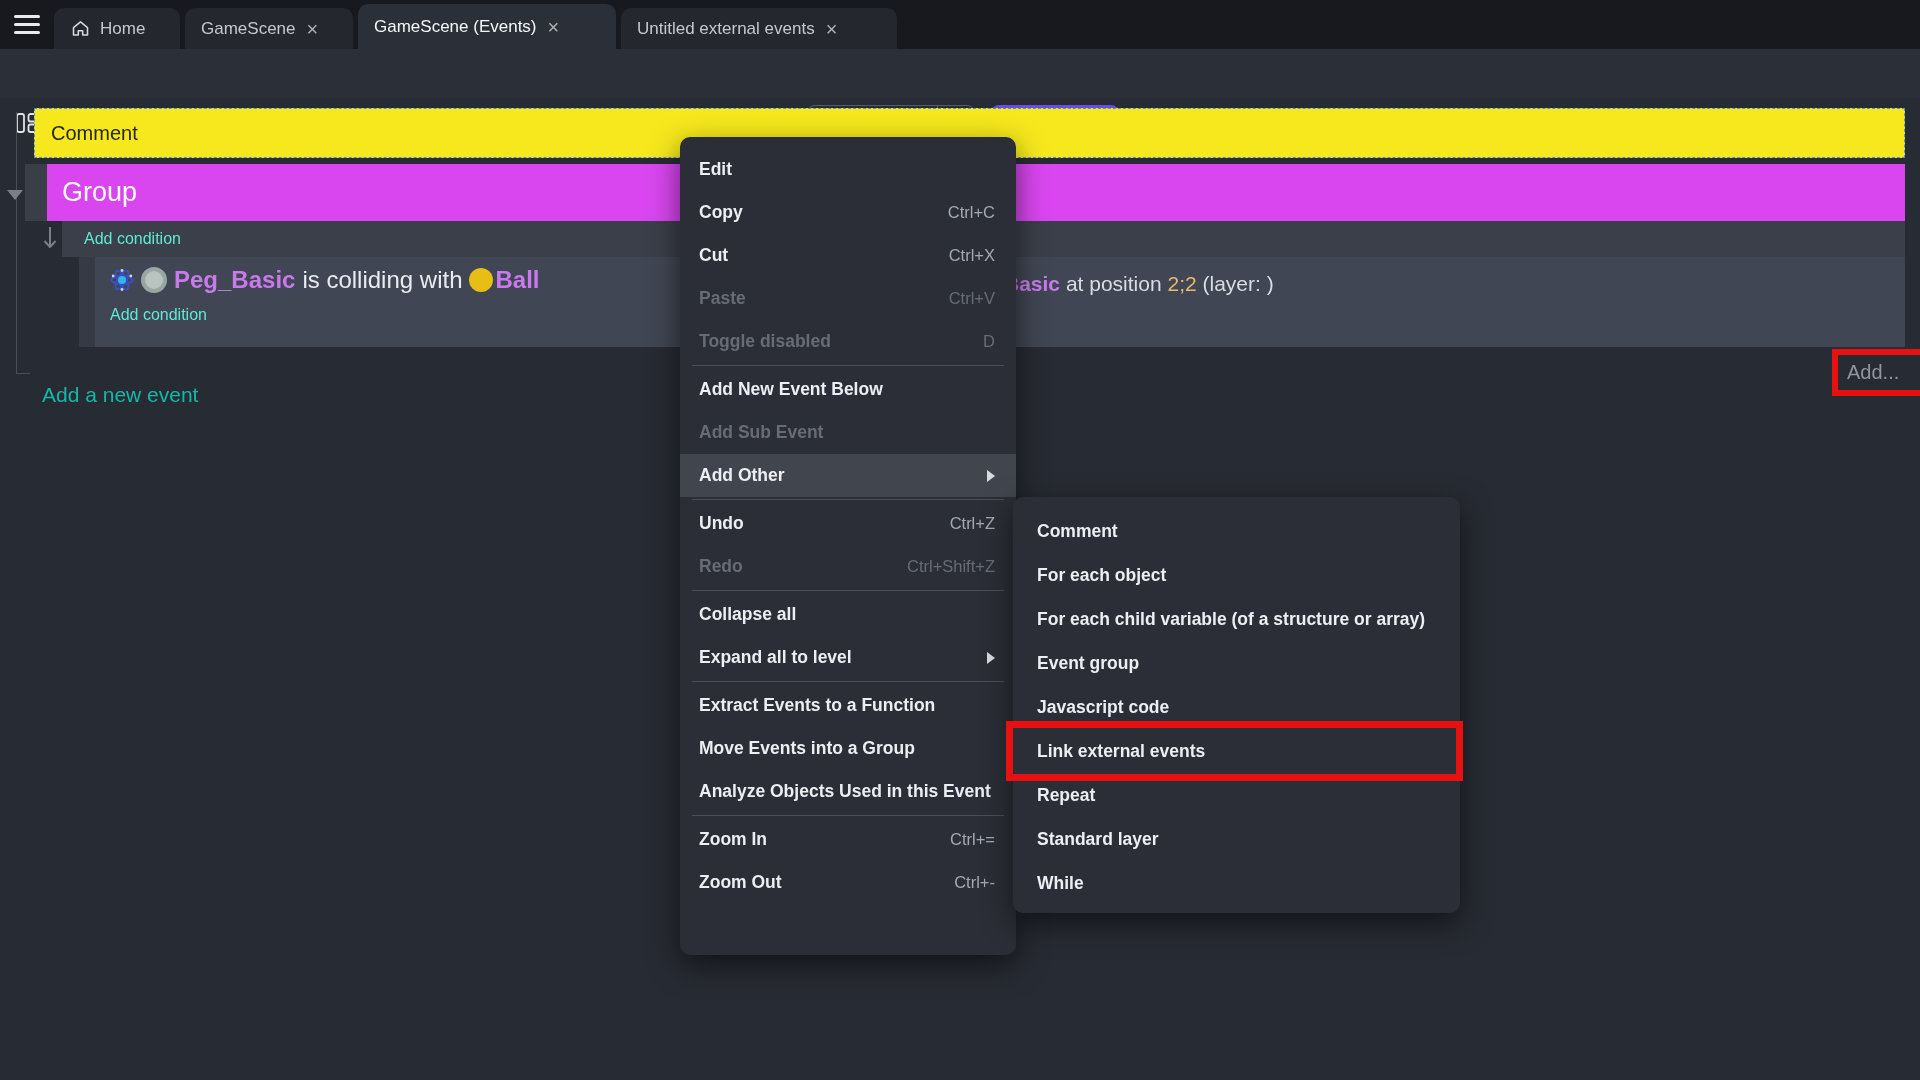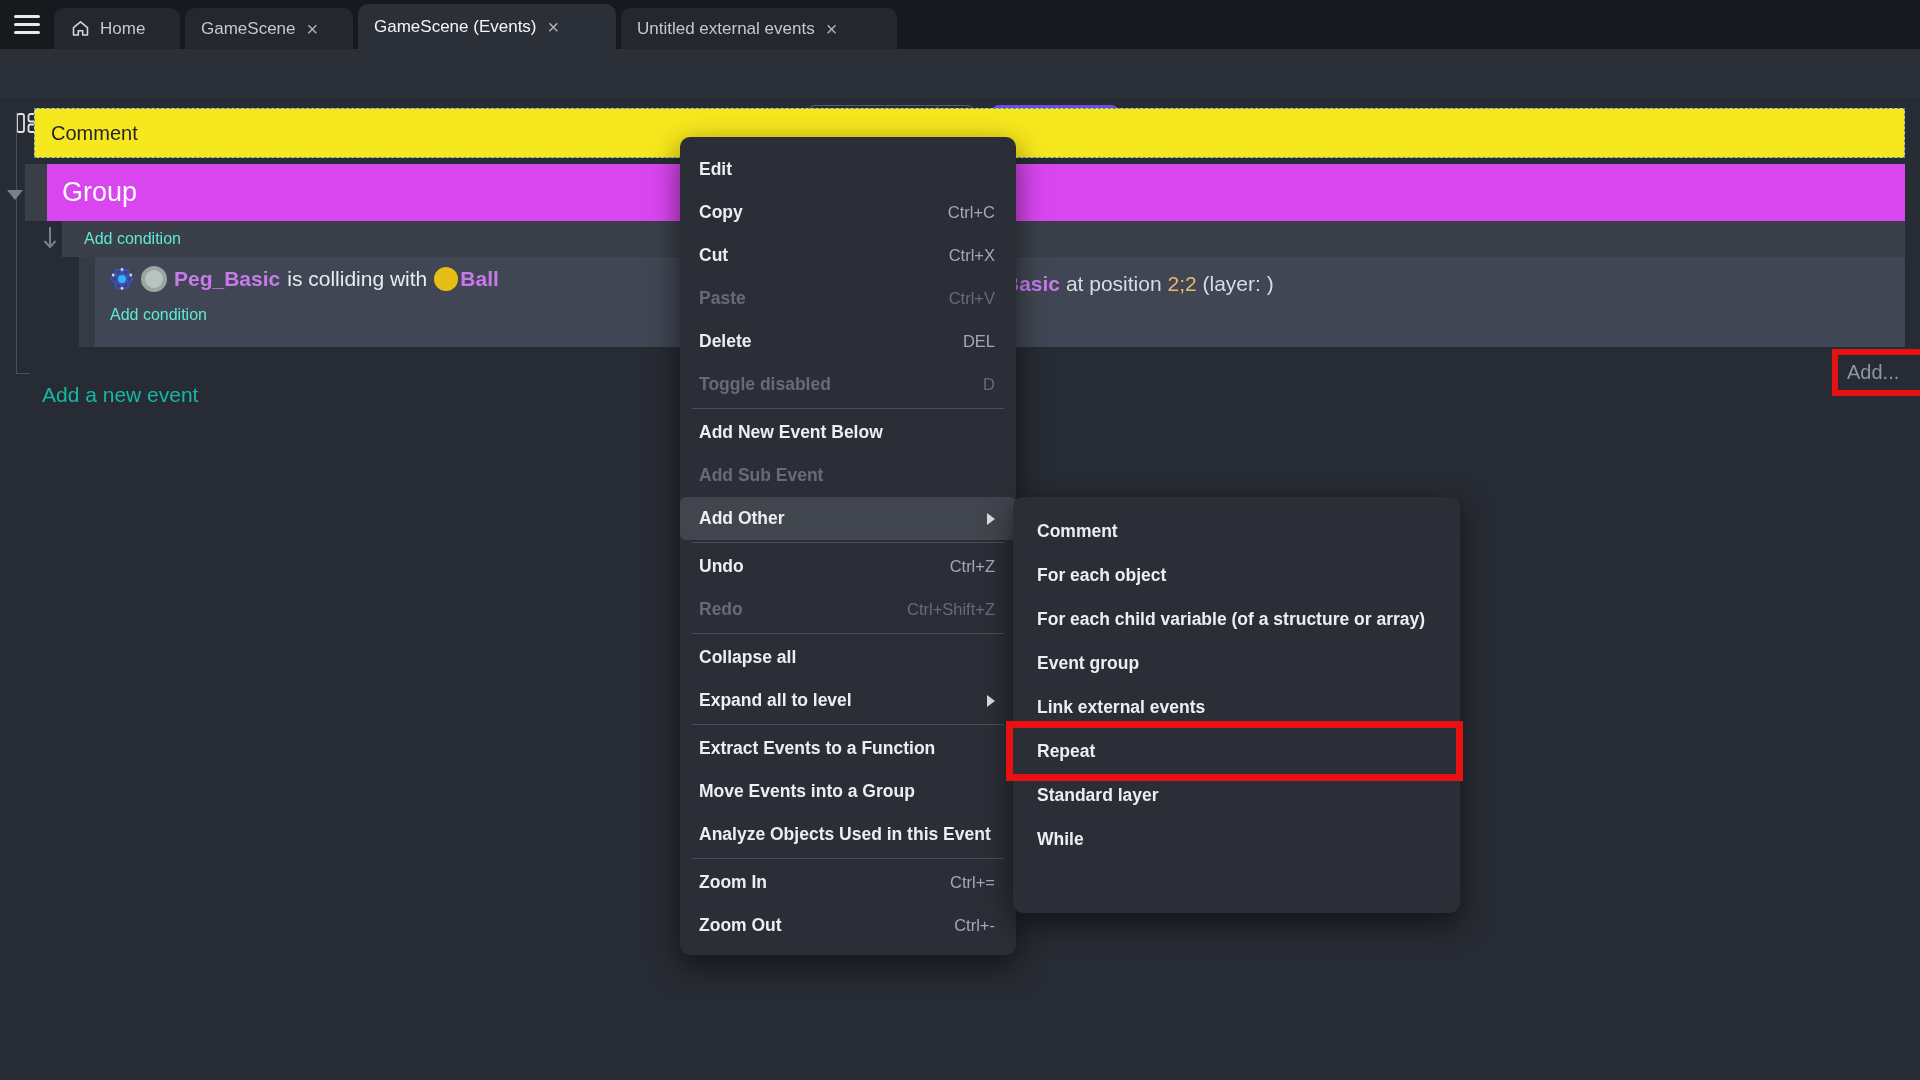--- a/index.html
+++ b/index.html
@@ -43,21 +43,21 @@
   .group-handle { position:absolute; left:25px; top:164px; width:22px; height:57px; background:#3A3E47; }
   .group-bar { position:absolute; left:47px; top:164px; width:1858px; height:57px; background:#d946ef;
     display:flex; align-items:center; padding-left:15px; }
   .group-bar .txt { font-size:27px; color:#FDFDFE; font-weight:500; }
 
   .rowA { position:absolute; left:62px; top:221px; width:1843px; height:36px; background:#3A3F49;
     display:flex; align-items:center; padding-left:22px; }
   .rowBC { position:absolute; left:79px; top:257px; width:1826px; height:90px; background:#404653; }
   .rowBC .handle { position:absolute; left:0; top:0; width:16px; height:90px; background:#353A44; }
   .grey-link { font-size:16px; color:#5eead4; }
-  .cond-line { position:absolute; left:31px; top:9px; display:flex; align-items:center; gap:7px; font-size:21px; }
+  .cond-line { position:absolute; left:31px; top:9px; display:flex; align-items:center; gap:7px; font-size:24px; }
   .cond-line .obj { color:#C87AEB; font-weight:700; }
   .cond-line .mid { color:#E9EBEF; }
   .obj-circle { width:26px; height:26px; border-radius:50%; background:#B9C4C0; border:4px solid #9AA6A2; }
   .ball-circle { width:24px; height:24px; border-radius:50%; background:#E6BE15; }
   .addcond2 { position:absolute; left:31px; top:49px; }
   .action-line { position:absolute; left:1004px; top:272px; font-size:21px; z-index:5; white-space:nowrap; }
   .action-line .obj { color:#C87AEB; font-weight:700; }
   .action-line .mid { color:#D9DDE3; }
   .action-line .num { color:#E9B96E; }
   .add-new-event { position:absolute; left:42px; top:383px; font-size:21px; color:#14b8a6; }
@@ -65,21 +65,21 @@
     display:flex; align-items:center; padding-left:9px; z-index:6; }
   .add-box .txt { font-size:20px; color:#9096A0; }
 
   
   .menu { position:absolute; left:672px; top:137px; width:336px; height:818px; background:#2B2E36;
     border-radius:10px; box-shadow:0 10px 30px rgba(0,0,0,.55); padding:11px 0 8px; z-index:20;margin-left:8px; }
   .mrow { height:43px; display:flex; align-items:center; justify-content:space-between; padding:0 21px 0 19px; }
   .mrow .mlabel { font-size:17.5px; font-weight:700; color:#ECEEF2; }
   .mrow .mshortcut { font-size:16.5px; font-weight:500; color:#A3A9B2; }
   .mrow.disabled .mlabel, .mrow.disabled .mshortcut { color:#666C75; }
-  .mrow.highlight { background:#41454E;border-radius:6px; }
+  .mrow.highlight { background:#41454E; }
   .msep { height:1px; margin:2px 12px; background:#4A4E56; }
   .arrow-right { width:0; height:0; border-top:6px solid transparent; border-bottom:6px solid transparent; border-left:8px solid #D8DBE0; }
 
   .submenu { position:absolute; left:1013px; top:497px; width:447px; height:416px; background:#2B2E36;
     border-radius:10px; box-shadow:0 10px 30px rgba(0,0,0,.55); padding:12px 0 8px; z-index:30; }
   .srow { height:44px; display:flex; align-items:center; padding:0 24px; }
   .srow .mlabel { font-size:17.5px; font-weight:700; color:#ECEEF2; }
   .red-box-link { position:absolute; left:-7px; top:224px; width:457px; height:60px;
     border:7px solid #E81111; z-index:31; pointer-events:none; }
 
@@ -267,24 +267,20 @@
         <span class="mshortcut">Ctrl+C</span>
       </div>
     <div class="mrow">
         <span class="mlabel">Cut</span>
         <span class="mshortcut">Ctrl+X</span>
       </div>
     <div class="mrow disabled">
         <span class="mlabel">Paste</span>
         <span class="mshortcut">Ctrl+V</span>
       </div>
-    <div class="mrow">
-        <span class="mlabel">Delete</span>
-        <span class="mshortcut">DEL</span>
-      </div>
     <div class="mrow disabled">
         <span class="mlabel">Toggle disabled</span>
         <span class="mshortcut">D</span>
       </div>
     <div class="msep"></div>
     <div class="mrow">
         <span class="mlabel">Add New Event Below</span>
       </div>
     <div class="mrow disabled">
         <span class="mlabel">Add Sub Event</span>
@@ -338,20 +334,23 @@
     <div class="srow">
         <span class="mlabel">For each object</span>
       </div>
     <div class="srow">
         <span class="mlabel">For each child variable (of a structure or array)</span>
       </div>
     <div class="srow">
         <span class="mlabel">Event group</span>
       </div>
     <div class="srow">
+        <span class="mlabel">Javascript code</span>
+      </div>
+    <div class="srow">
         <span class="mlabel">Link external events</span>
       </div>
     <div class="srow">
         <span class="mlabel">Repeat</span>
       </div>
     <div class="srow">
         <span class="mlabel">Standard layer</span>
       </div>
     <div class="srow">
         <span class="mlabel">While</span>

